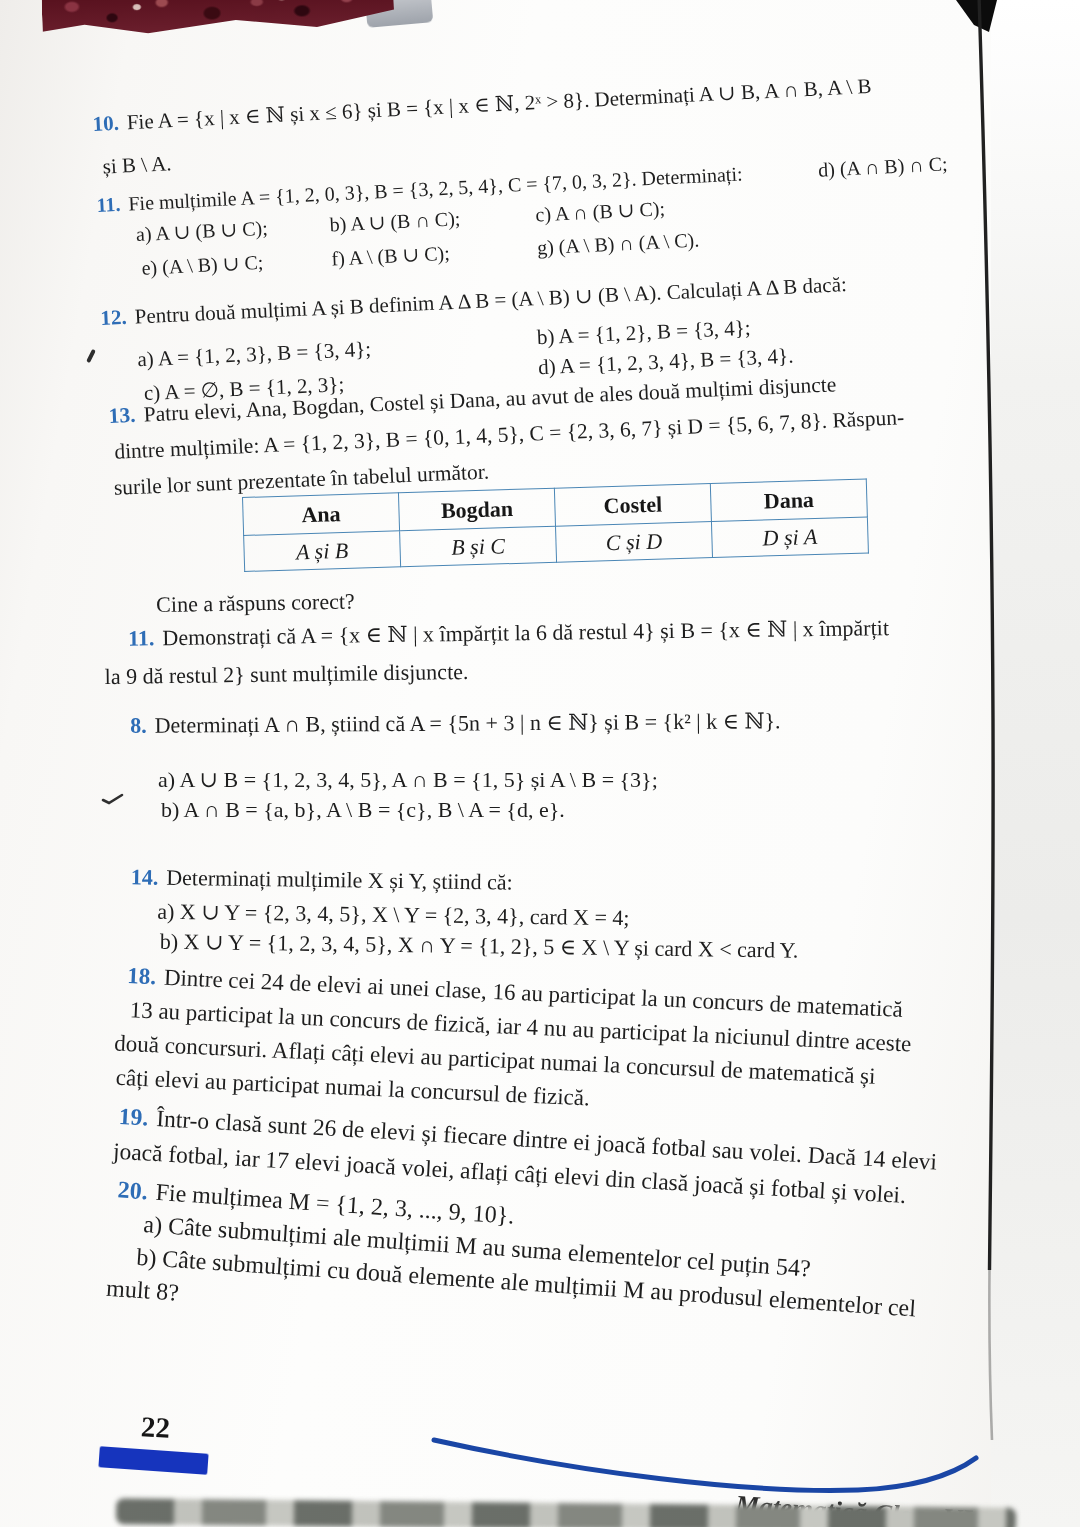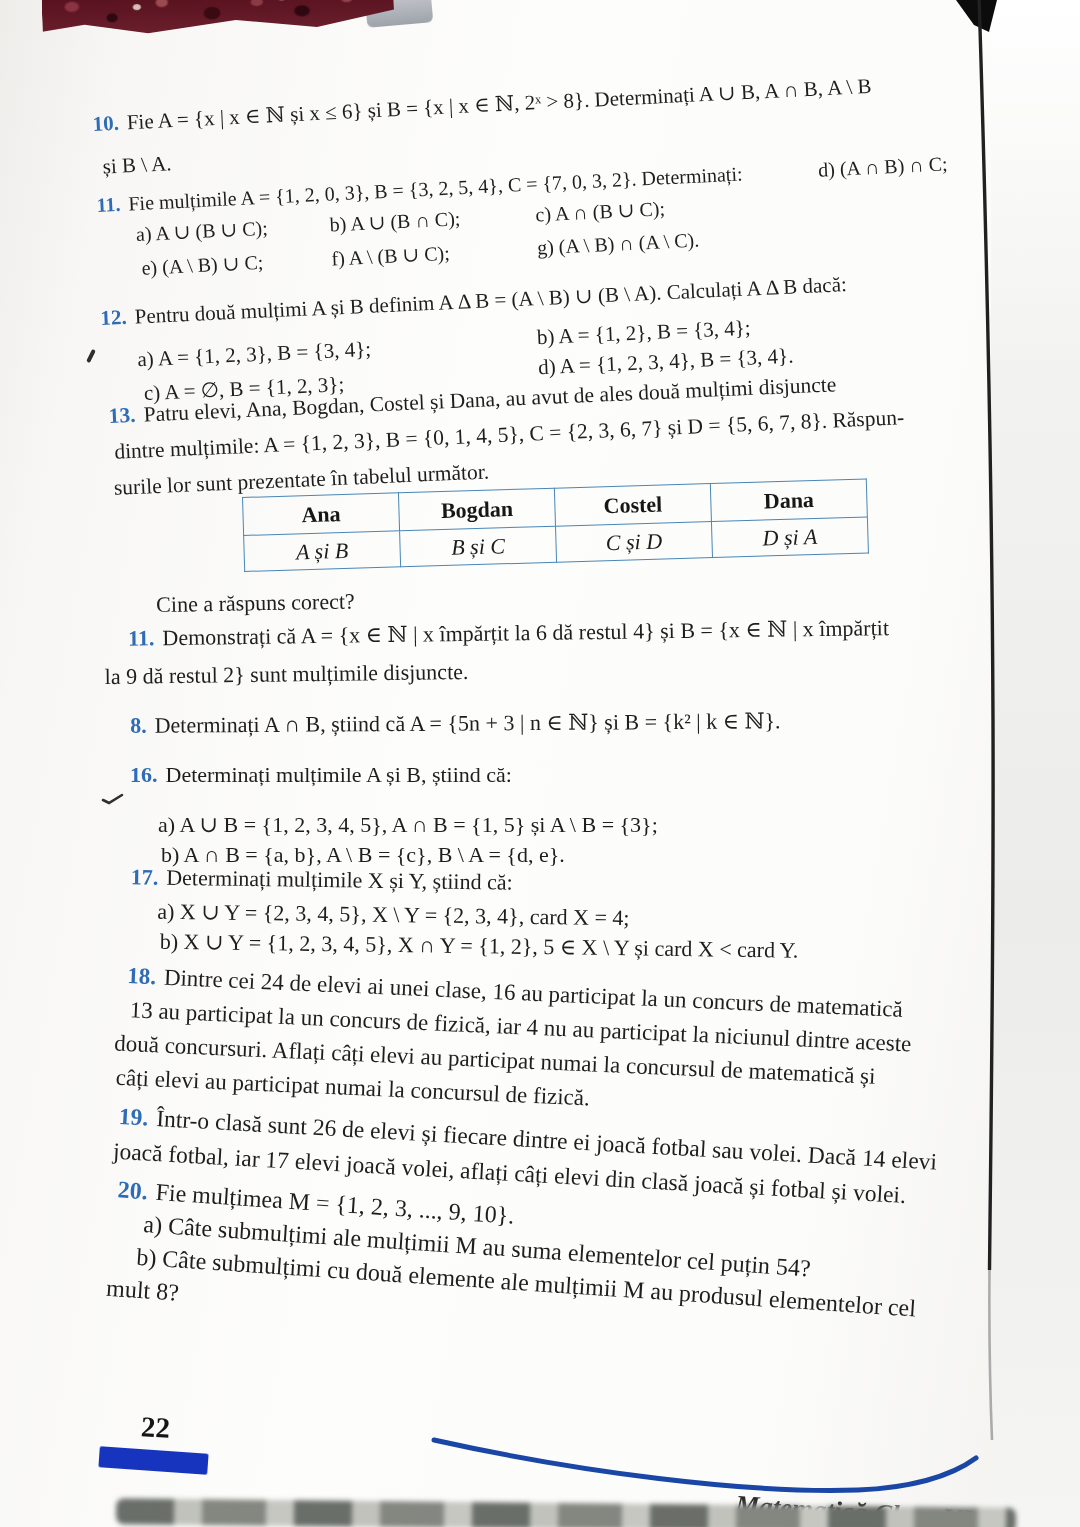--- a/index.html
+++ b/index.html
@@ -131,30 +131,29 @@
   <div class="prob" style="left:104px;top:626px;transform:rotate(-0.8deg);font-size:22px;">
     <div class="line" style="margin-left:24px;"><span class="pnum">11.</span><span>Demonstrați că A = {x ∈ ℕ | x împărțit la 6 dă restul 4} și B = {x ∈ ℕ | x împărțit</span></div>
     <div class="line" style="margin-top:12px;">la 9 dă restul 2} sunt mulțimile disjuncte.</div>
   </div>
 
   <div class="prob" style="left:108px;top:713px;transform:rotate(-0.4deg);font-size:22px;">
     <div class="line" style="margin-left:22px;"><span class="pnum">8.</span><span>Determinați A ∩ B, știind că A = {5n + 3 | n ∈ ℕ} și B = {k² | k ∈ ℕ}.</span></div>
   </div>
 
   <div class="prob" style="left:106px;top:760px;font-size:22px;line-height:30px;">
-    <div class="line" style="margin-left:24px;"><span class="pnum">16.</span><span>Determinați mulțimile A și B, știind că:</span></div>
-    <div class="line" style="margin-left:52px;margin-top:20px;">a) A ∪ B = {1, 2, 3, 4, 5}, A ∩ B = {1, 5} și A \ B = {3};</div>
+    <div class="line" style="margin-left:52px;margin-top:5px;">a) A ∪ B = {1, 2, 3, 4, 5}, A ∩ B = {1, 5} și A \ B = {3};</div>
     <div class="line" style="margin-left:55px;">b) A ∩ B = {a, b}, A \ B = {c}, B \ A = {d, e}.</div>
   </div>
   <svg class="tick2" width="24" height="14">
     <polyline points="2,8 8,11 21,3" stroke="#2f2f2f" stroke-width="2.6" fill="none" stroke-linecap="round"></polyline>
   </svg>
 
   <div class="prob" style="left:108px;top:862px;transform:rotate(0.8deg);font-size:22px;line-height:30px;">
-    <div class="line" style="margin-left:23px;"><span class="pnum">17.</span><span>Determinați mulțimile X și Y, știind că:</span></div>
+    <div class="line" style="margin-left:23px;"><span class="pnum">14.</span><span>Determinați mulțimile X și Y, știind că:</span></div>
     <div class="line" style="margin-left:50px;margin-top:4px;">a) X ∪ Y = {2, 3, 4, 5}, X \ Y = {2, 3, 4}, card X = 4;</div>
     <div class="line" style="margin-left:53px;">b) X ∪ Y = {1, 2, 3, 4, 5}, X ∩ Y = {1, 2}, 5 ∈ X \ Y și card X &lt; card Y.</div>
   </div>
 
   <div class="prob" style="left:102px;top:958px;transform:rotate(2.5deg);font-size:23px;line-height:34px;">
     <div class="line" style="margin-left:26px;"><span class="pnum">18.</span><span>Dintre cei 24 de elevi ai unei clase, 16 au participat la un concurs de matematică</span></div>
     <div class="line" style="margin-left:30px;">13 au participat la un concurs de fizică, iar 4 nu au participat la niciunul dintre aceste</div>
     <div class="line" style="margin-left:16px;">două concursuri. Aflați câți elevi au participat numai la concursul de matematică și</div>
     <div class="line" style="margin-left:19px;">câți elevi au participat numai la concursul de fizică.</div>
   </div>

